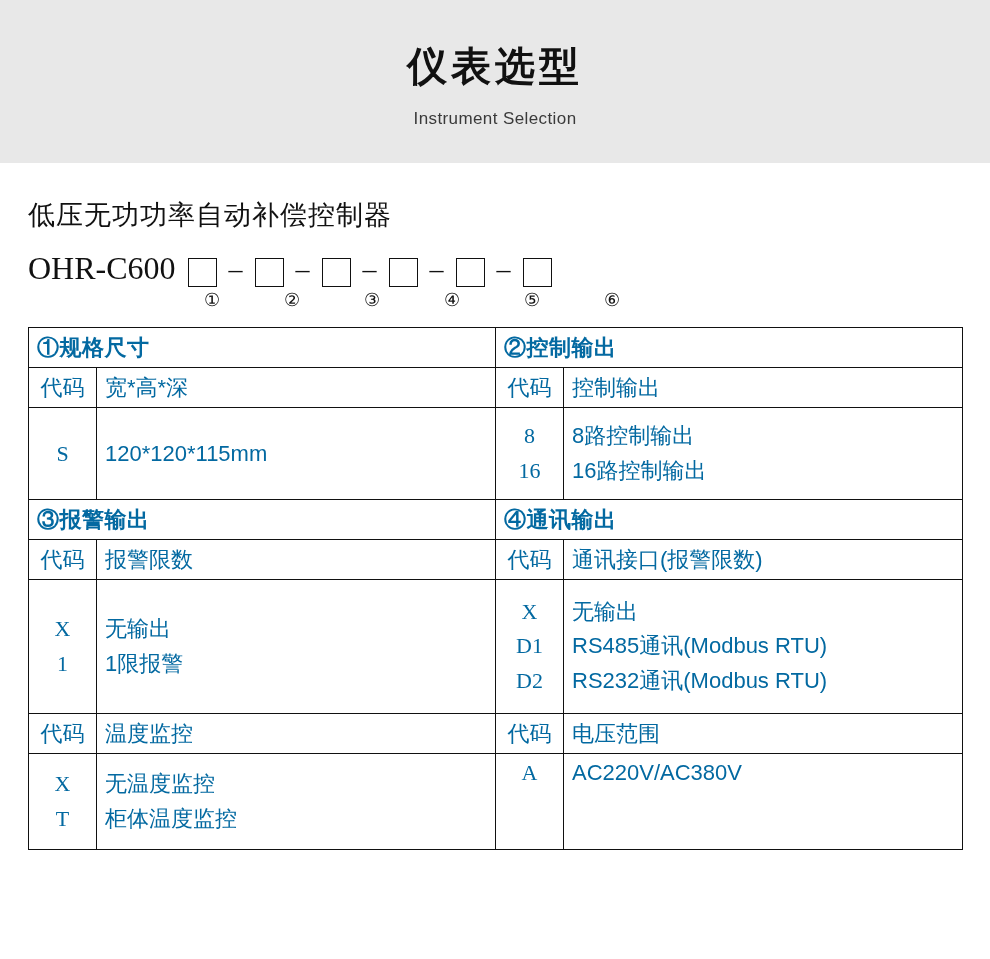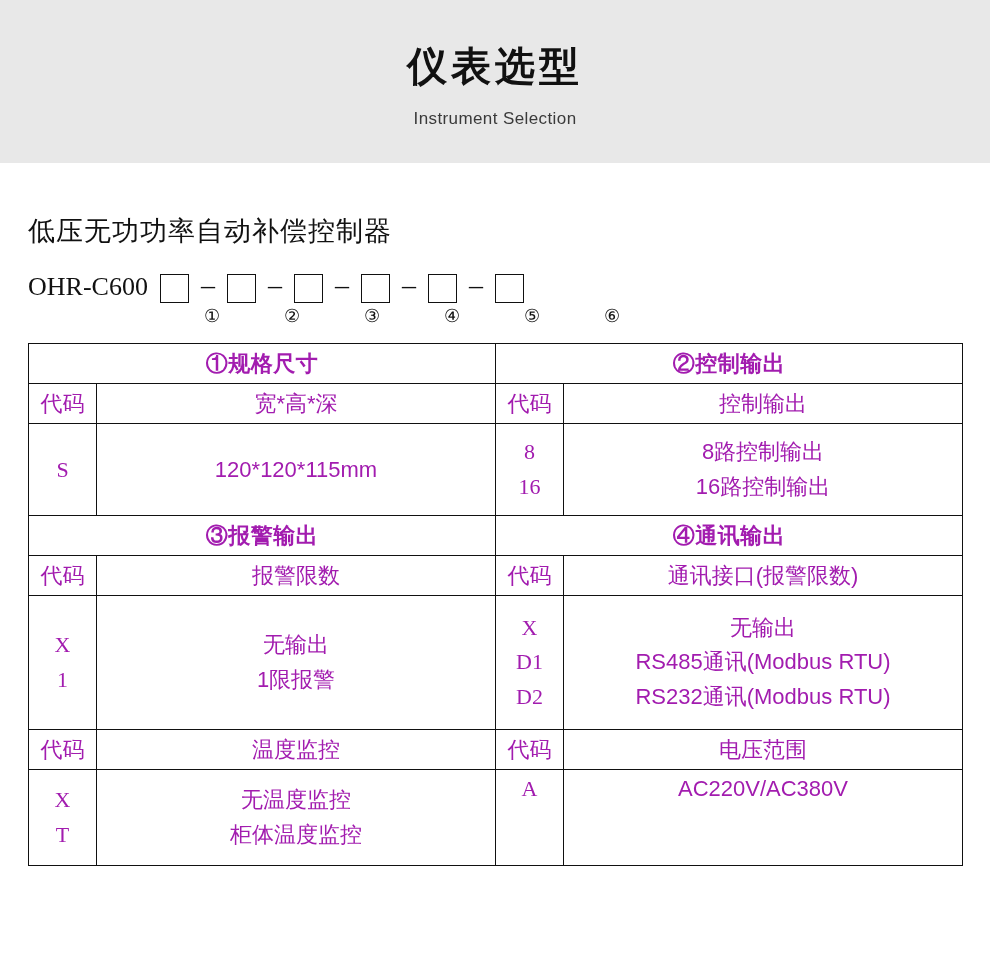--- a/index.html
+++ b/index.html
@@ -46,36 +46,36 @@
     color: #3a3a3a;
     letter-spacing: 0.4px;
     margin-top: 20px;
   }
   
   .content {
     padding: 0 28px;
     box-sizing: border-box;
   }
   .product-name {
-    margin-top: 50px;
+    margin-top: 34px;
     font-size: 27px;
     color: #111111;
     letter-spacing: 1px;
     font-family: "Liberation Sans", sans-serif;
   }
   
   .model-line {
     margin-top: 14px;
     display: flex;
     align-items: flex-end;
     height: 40px;
   }
   .model-prefix {
     font-family: "Liberation Serif", serif;
-    font-size: 26px;
+    font-size: 32px;
     letter-spacing: 0px;
     color: #111111;
     line-height: 1;
     padding-bottom: 3px;
   }
   .slot-group {
     display: flex;
     align-items: flex-end;
   }
   .slot-box {
@@ -110,25 +110,24 @@
     margin-top: 12px;
     border-collapse: collapse;
     width: 934px;
     table-layout: fixed;
     font-family: "Liberation Serif", serif;
   }
   table.spec td {
     border: 1.6px solid #111111;
     padding: 3px 8px;
     font-size: 22px;
-    color: #a21caf;
+    color: #0369a1;
     vertical-align: middle;
     height: 40px;
     box-sizing: border-box;
-    text-align: center;
   }
   td.section-head {
     font-family: "Liberation Sans", sans-serif;
     font-weight: bold;
     font-size: 23px;
     letter-spacing: 0.5px;
     padding-left: 10px;
     height: 48px;
   }
   td.col-head {

